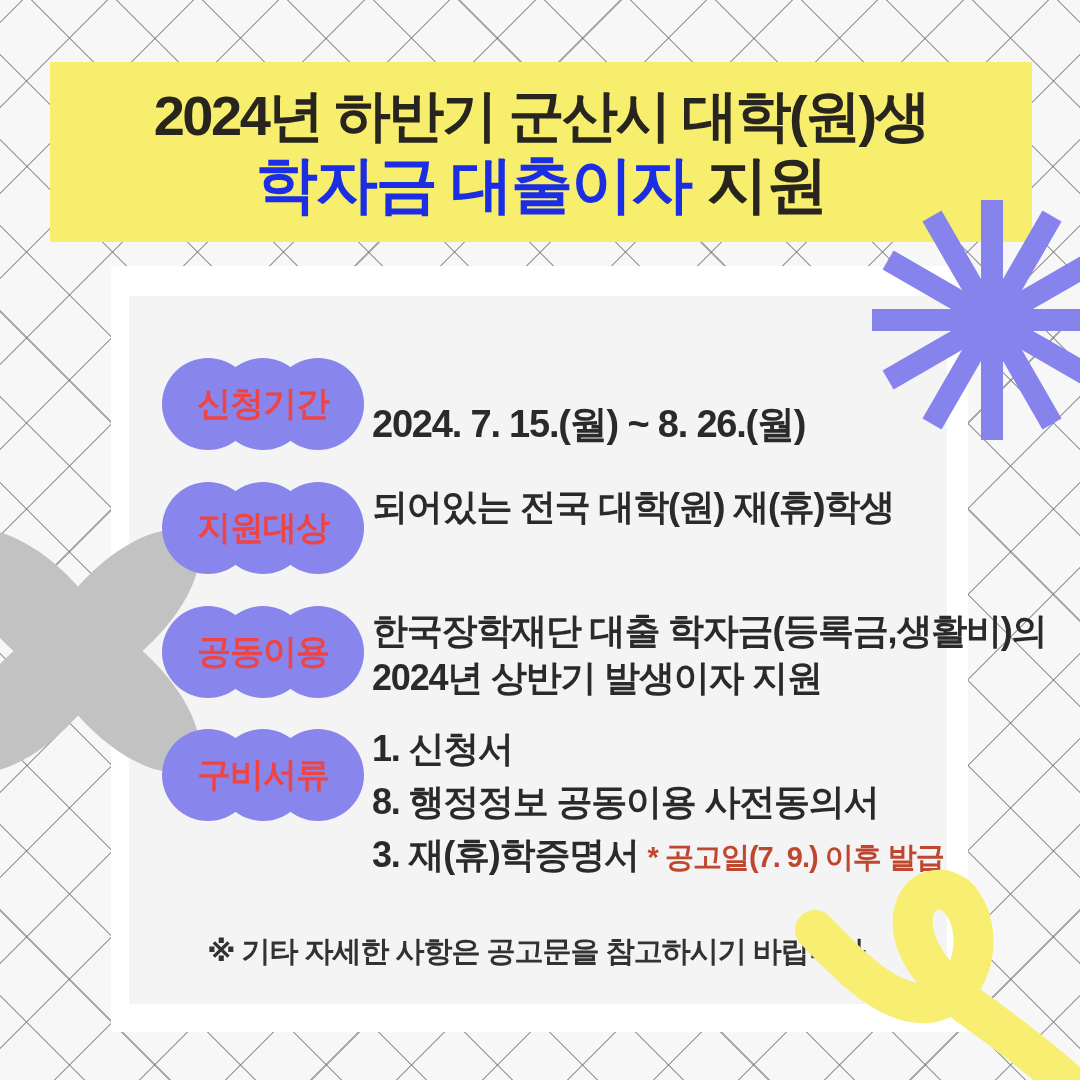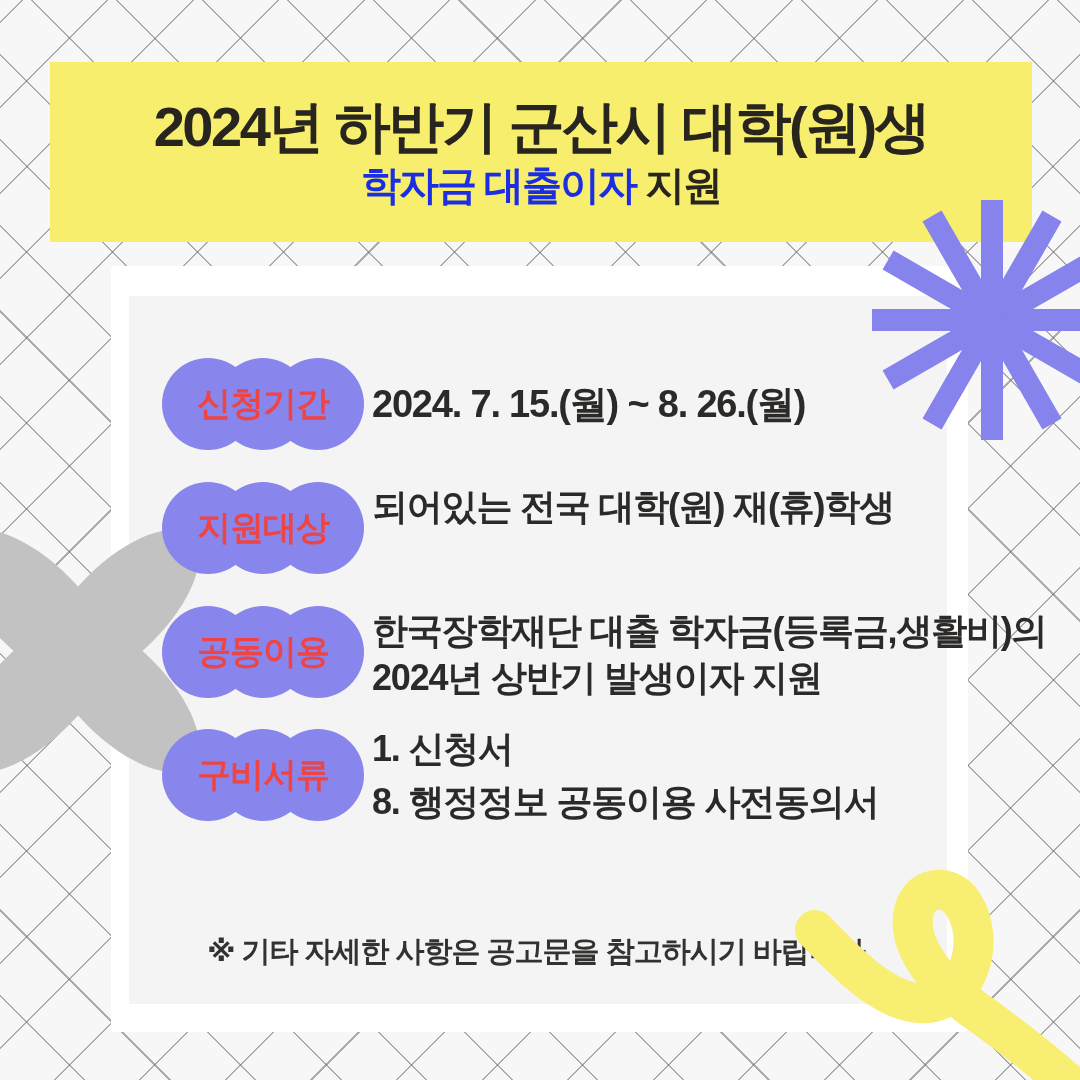--- a/index.html
+++ b/index.html
@@ -18,21 +18,21 @@
   
   .banner{
     position:absolute;left:50px;top:62px;width:982px;height:180px;z-index:2;
     display:flex;flex-direction:column;align-items:center;justify-content:center;gap:10px;
   }
   .banner .t1{
     font-size:56px;font-weight:800;letter-spacing:-2.5px;color:#28251f;line-height:1;
     white-space:nowrap;
   }
   .banner .t2{
-    font-size:40px;font-weight:800;letter-spacing:-2px;line-height:1;white-space:nowrap;color:#28251f;
+    font-size:62px;font-weight:800;letter-spacing:-2px;line-height:1;white-space:nowrap;color:#28251f;
   }
   
   .card{
     position:absolute;left:111px;top:266px;width:857px;height:766px;background:#ffffff;
     border-radius:4px;z-index:1;
   }
   .panel{
     position:absolute;left:18px;top:30px;right:21px;bottom:28px;background:#f4f4f5;
   }
   
@@ -43,21 +43,21 @@
   .badge .c3{left:110px;}
   .badge .lbl{
     position:absolute;inset:0;display:flex;align-items:center;justify-content:center;
     font-size:34px;font-weight:800;color:#ef4444;letter-spacing:-1px;white-space:nowrap;
   }
   
   .row-text{
     position:absolute;left:372px;z-index:4;color:#2b2a28;font-weight:700;letter-spacing:-1.2px;
   }
   .row-text .line{white-space:pre;}
-  .rt1{top:358px;height:92px;display:flex;align-items:center;font-size:38px;}
+  .rt1{top:358px;height:92px;display:flex;align-items:flex-end;font-size:38px;}
   .rt2{top:483px;font-size:36px;line-height:47px;}
   .rt3{top:607px;font-size:36px;line-height:47px;}
   .rt4{top:722px;font-size:36px;line-height:53px;}
   .note-red{font-size:29px;font-weight:700;letter-spacing:-1px;}
   
   .footer{
     position:absolute;left:111px;top:930px;width:857px;text-align:center;z-index:4;
     color:#333230;font-weight:700;font-size:29px;line-height:43px;letter-spacing:-1px;
   }
   
@@ -141,17 +141,18 @@
 <div class="row-text rt2">
   <div class="line">되어있는 전국 대학(원) 재(휴)학생</div>
 </div>
 <div class="row-text rt3">
   <div class="line">한국장학재단 대출 학자금(등록금,생활비)의</div>
   <div class="line">2024년 상반기 발생이자 지원</div>
 </div>
 <div class="row-text rt4">
   <div class="line">1. 신청서</div>
   <div class="line">8. 행정정보 공동이용 사전동의서</div>
+  <div class="line"><span>3. 재(휴)학증명서 </span><span class="note-red" style="color: rgb(191, 71, 48);">* 공고일(7. 9.) 이후 발급</span></div>
 </div>
 
 <div class="footer">
   <div>※ 기타 자세한 사항은 공고문을 참고하시기 바랍니다.</div>
 </div>
 
 </body></html>

